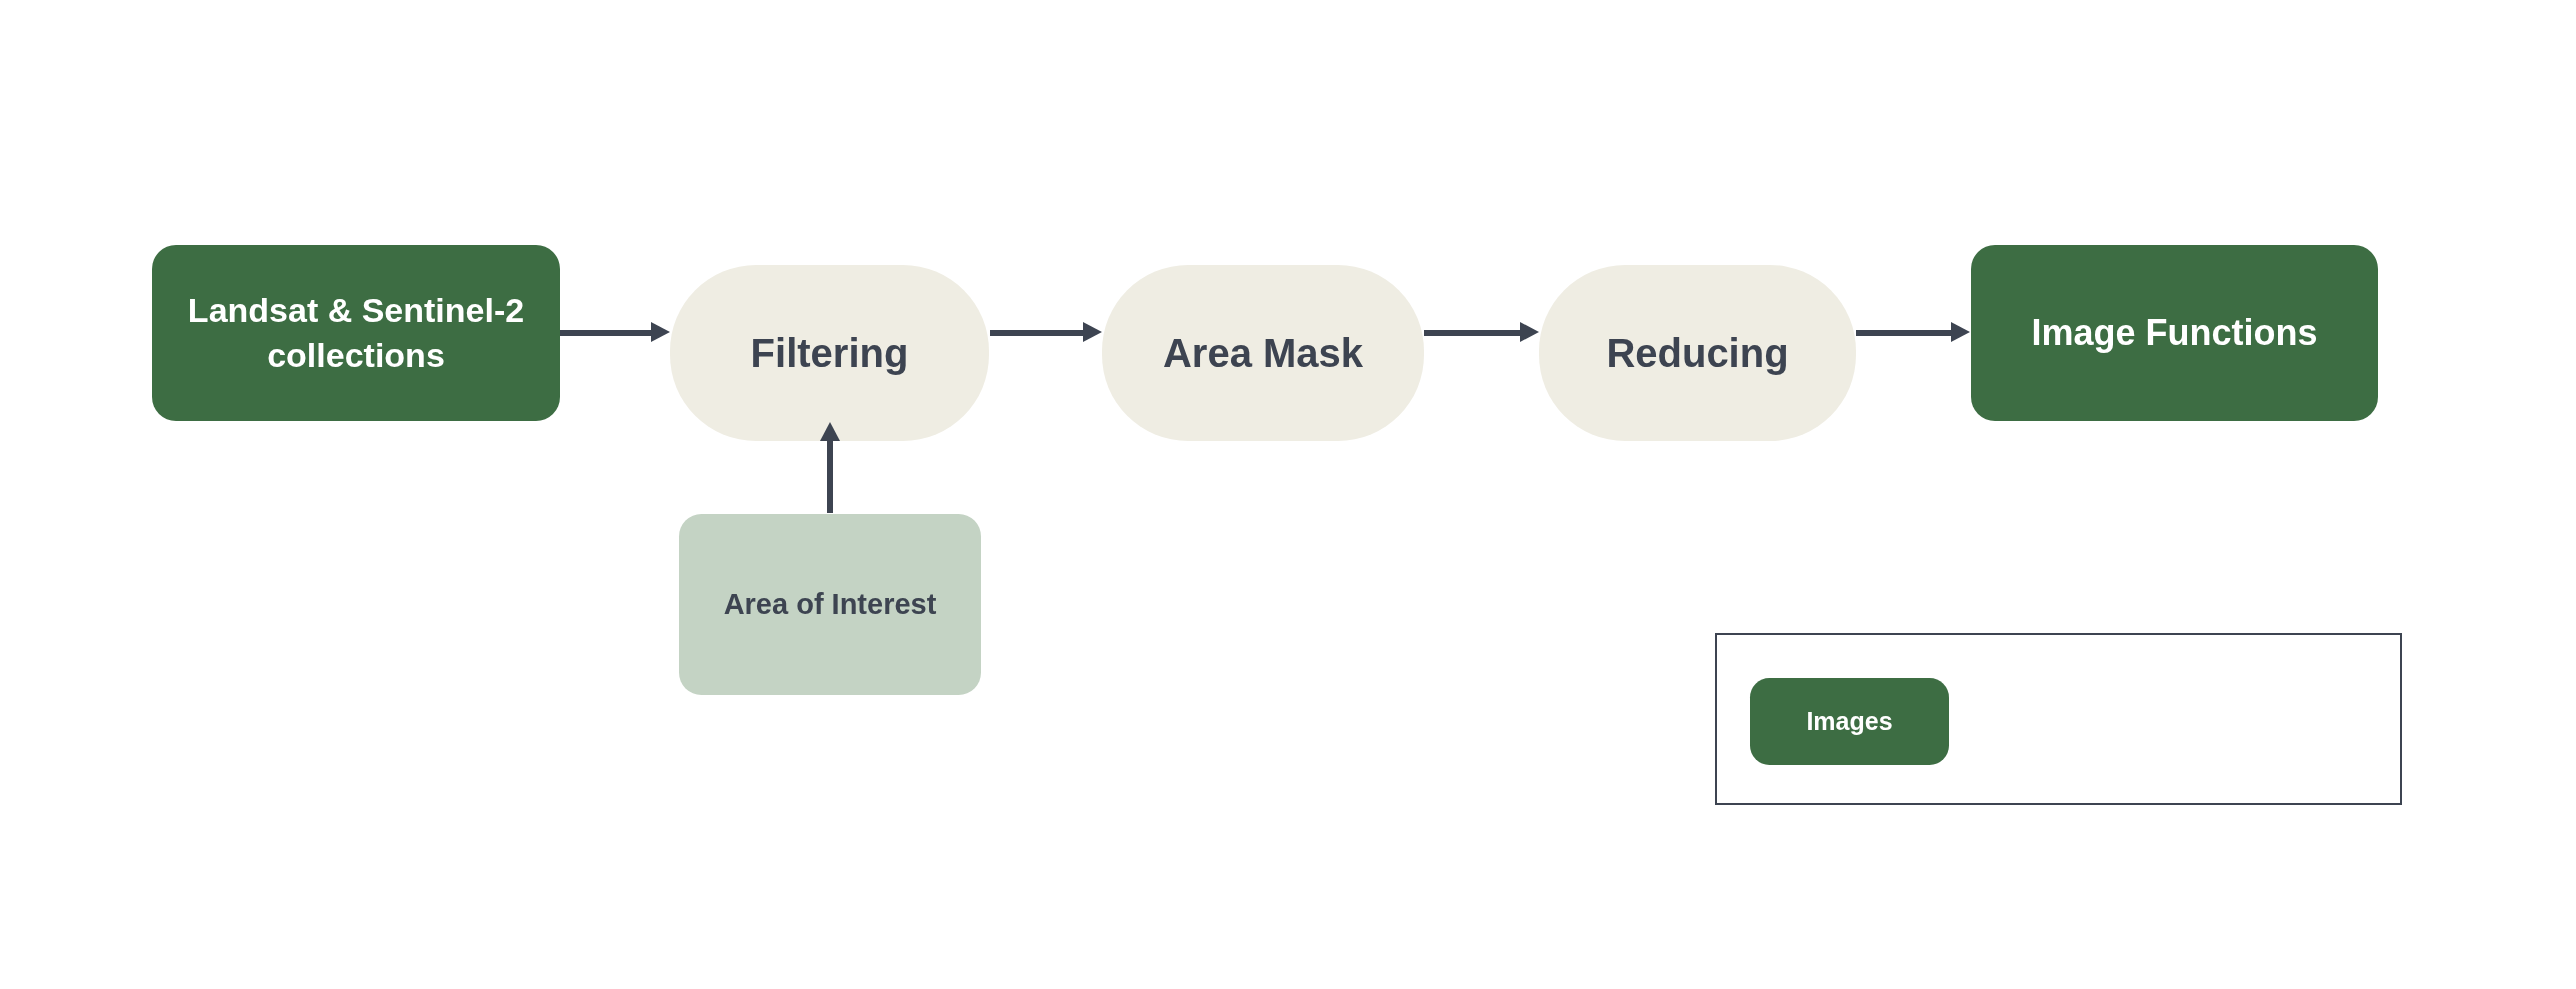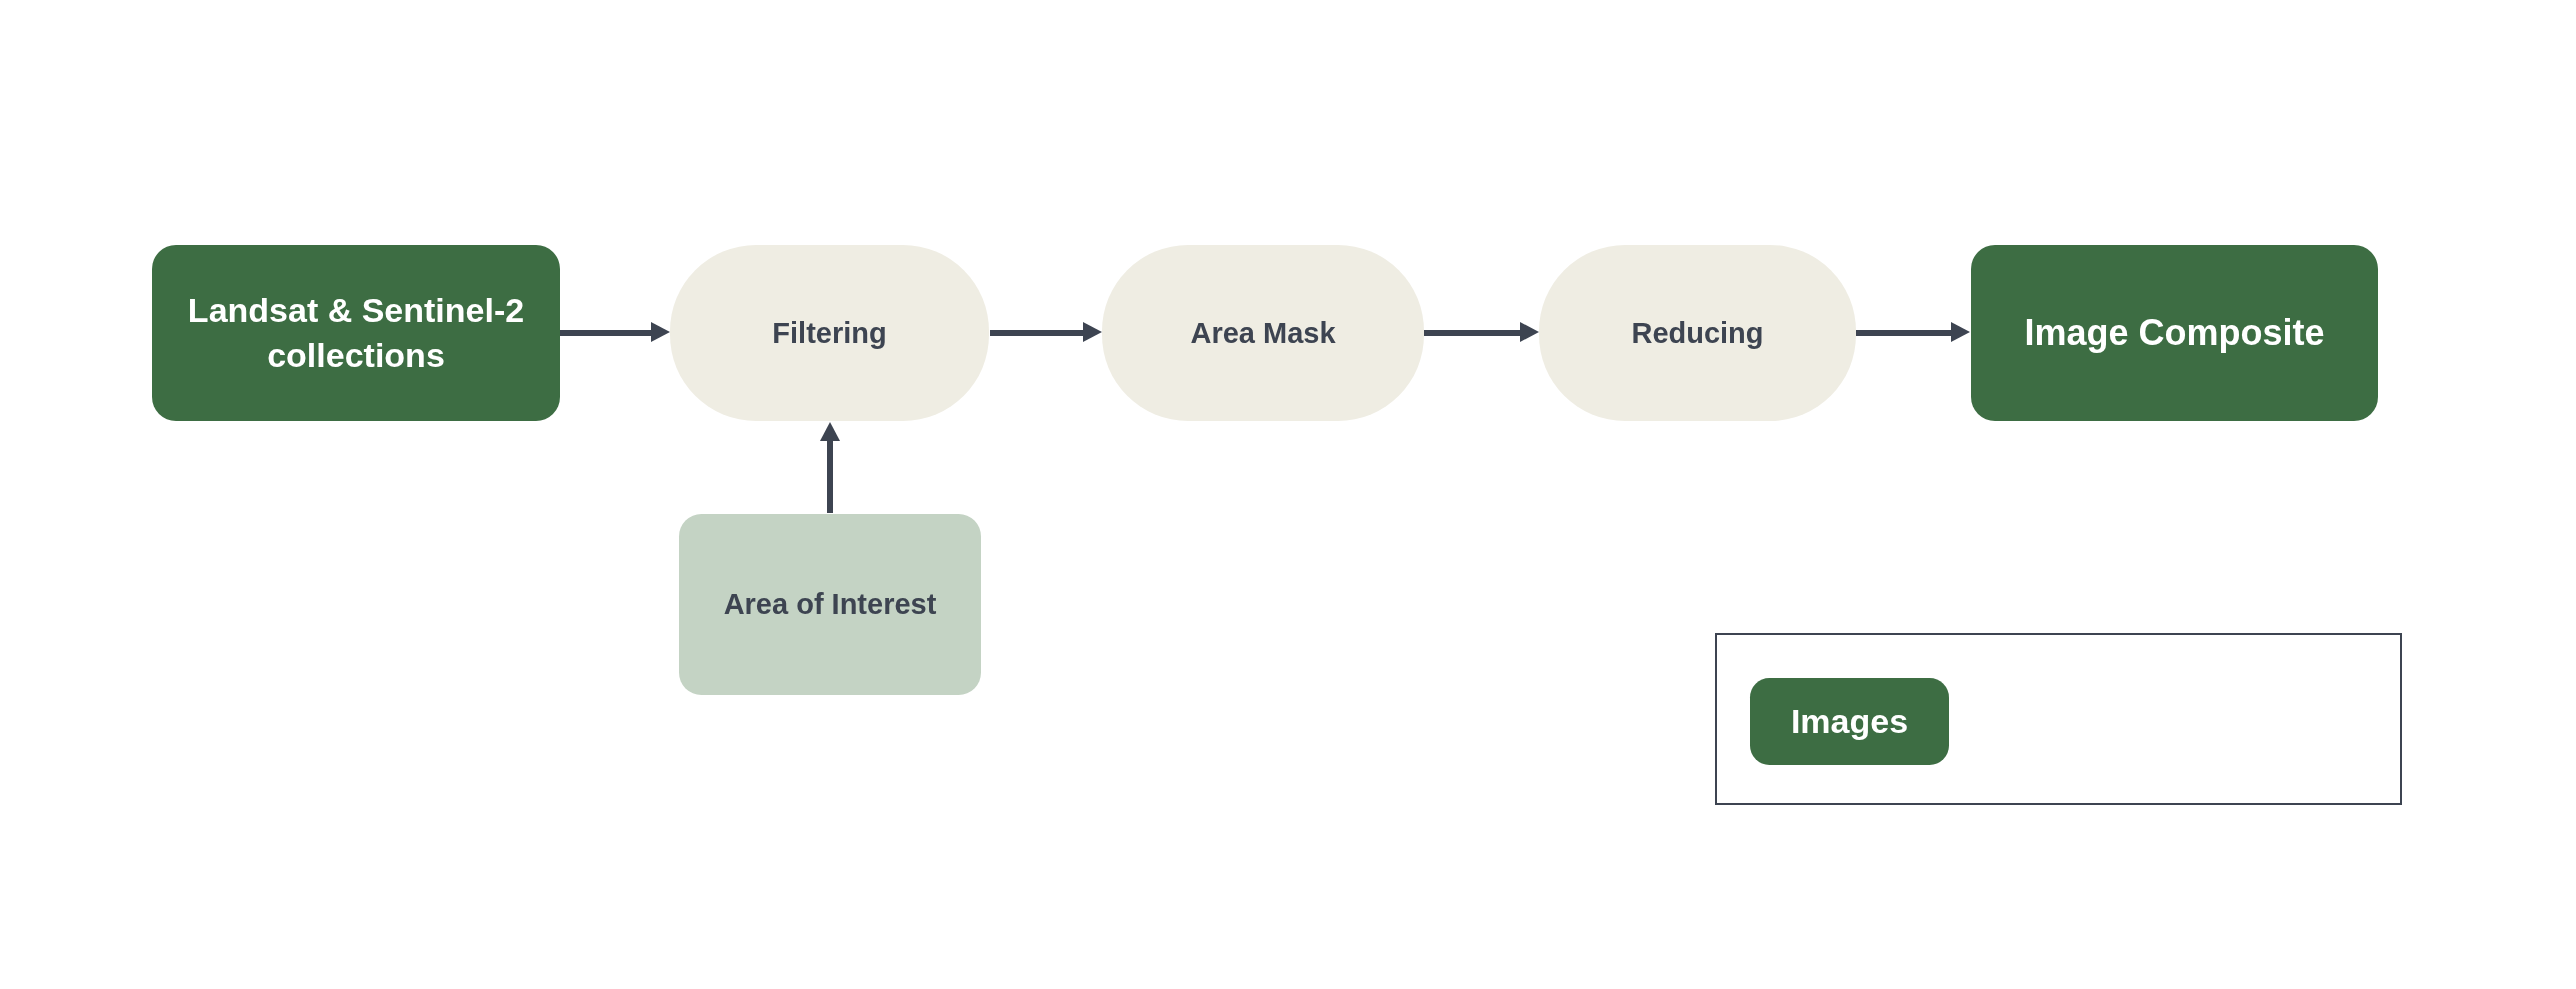--- a/index.html
+++ b/index.html
@@ -18,21 +18,21 @@
   }
   .node{
     position:absolute;
     display:flex;align-items:center;justify-content:center;
     text-align:center;
     font-weight:bold;
     box-sizing:border-box;
   }
   .node .lbl{display:block;}
   .node-green{color:var(--text-light);border-radius:24px;font-size:34px;line-height:1.32;}
-  .node-cream{color:var(--text-dark);border-radius:86px;font-size:29px;}
+  .node-cream{color:var(--text-dark);border-radius:86px;font-size:40px;margin-top:20px;}
   .node-sage{color:var(--text-dark);border-radius:22.4px;font-size:29px;line-height:1.32;}
   .node-source{left:152px;top:245px;width:408px;height:176px;padding:0 28px;}
   .node-filtering{left:670px;top:245px;width:319px;height:176px;}
   .node-cloudmask{left:1102px;top:245px;width:322px;height:176px;}
   .node-reducing{left:1539px;top:245px;width:317px;height:176px;}
   .node-composite{left:1971px;top:245px;width:407px;height:176px;font-size:36px;}
   .node-aoi{left:679px;top:514px;width:302px;height:181px;padding:0 43px;}
 
   .harrow{position:absolute;height:27px;}
   .harrow .shaft{position:absolute;left:0;top:10.5px;height:6px;background:var(--line);}
@@ -52,21 +52,21 @@
     border-left:10.5px solid transparent;border-right:10.5px solid transparent;
     border-bottom:19.4px solid var(--line);}
 
   .legend{
     position:absolute;left:1715px;top:633px;width:687px;height:172px;
     border:2.2px solid var(--line);box-sizing:border-box;background:#ffffff;
   }
   .chip{
     position:absolute;top:43px;height:87px;
     display:flex;align-items:center;justify-content:center;
-    font-size:34px;box-sizing:border-box;
+    font-size:25px;box-sizing:border-box;
   }
   .chip-images{left:33px;width:199px;border-radius:19.4px;color:var(--text-light);font-weight:bold;}
   .chip-functions{left:316px;width:158px;border-radius:43px;color:var(--text-dark);}
   .chip-features{left:530px;top:41px;width:148px;height:90px;border-radius:19.4px;color:var(--text-dark);}
 </style>
 </head>
 <body>
 
 <div id="canvas">
 
@@ -100,21 +100,21 @@
   <div class="node node-cream node-reducing" style="background: rgb(239, 237, 227);">
     <span class="lbl">Reducing</span>
   </div>
 
   <div class="harrow" id="arrow-4">
     <div class="shaft"></div>
     <div class="head"></div>
   </div>
 
   <div class="node node-green node-composite" style="background: rgb(61, 109, 67);">
-    <span class="lbl">Image Composite</span>
+    <span class="lbl">Image Functions</span>
   </div>
 
   <div class="varrow">
     <div class="head"></div>
     <div class="shaft"></div>
   </div>
 
   <div class="node node-sage node-aoi" style="background: rgb(196, 211, 196);">
     <span class="lbl">Area of Interest</span>
   </div>

